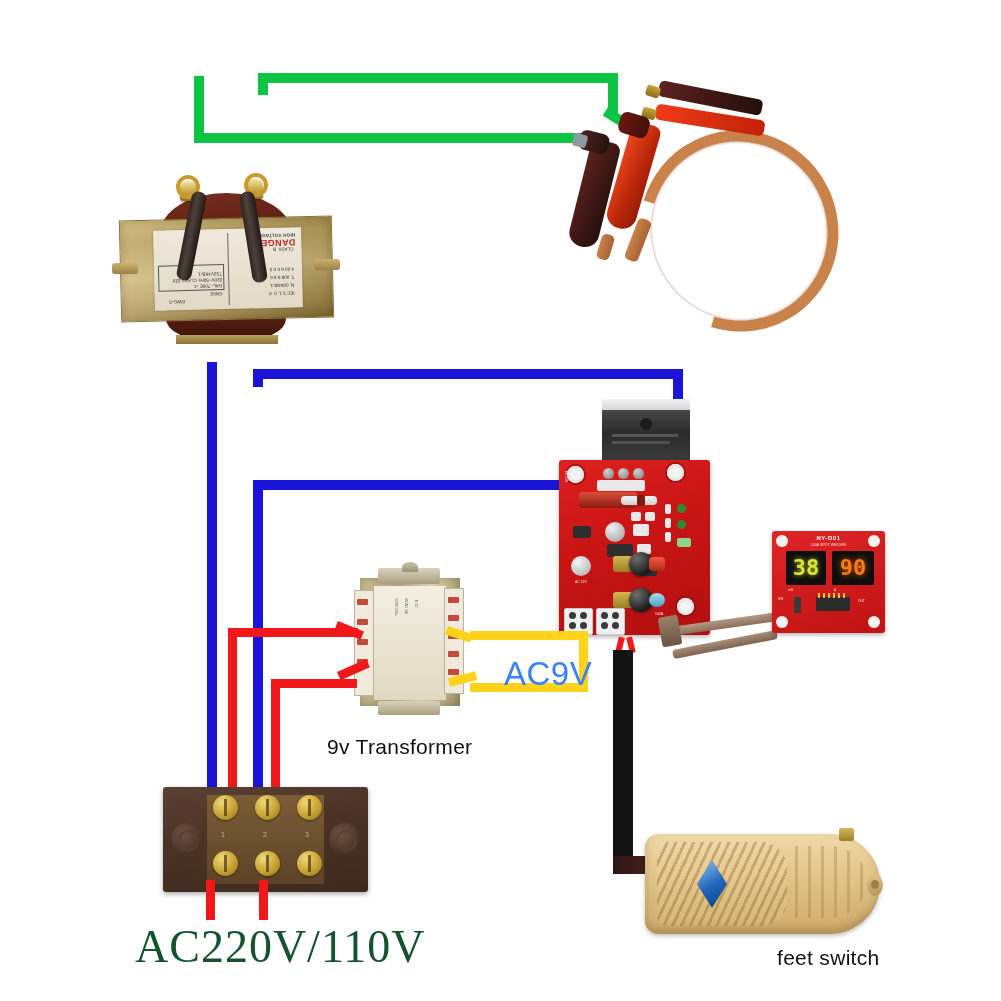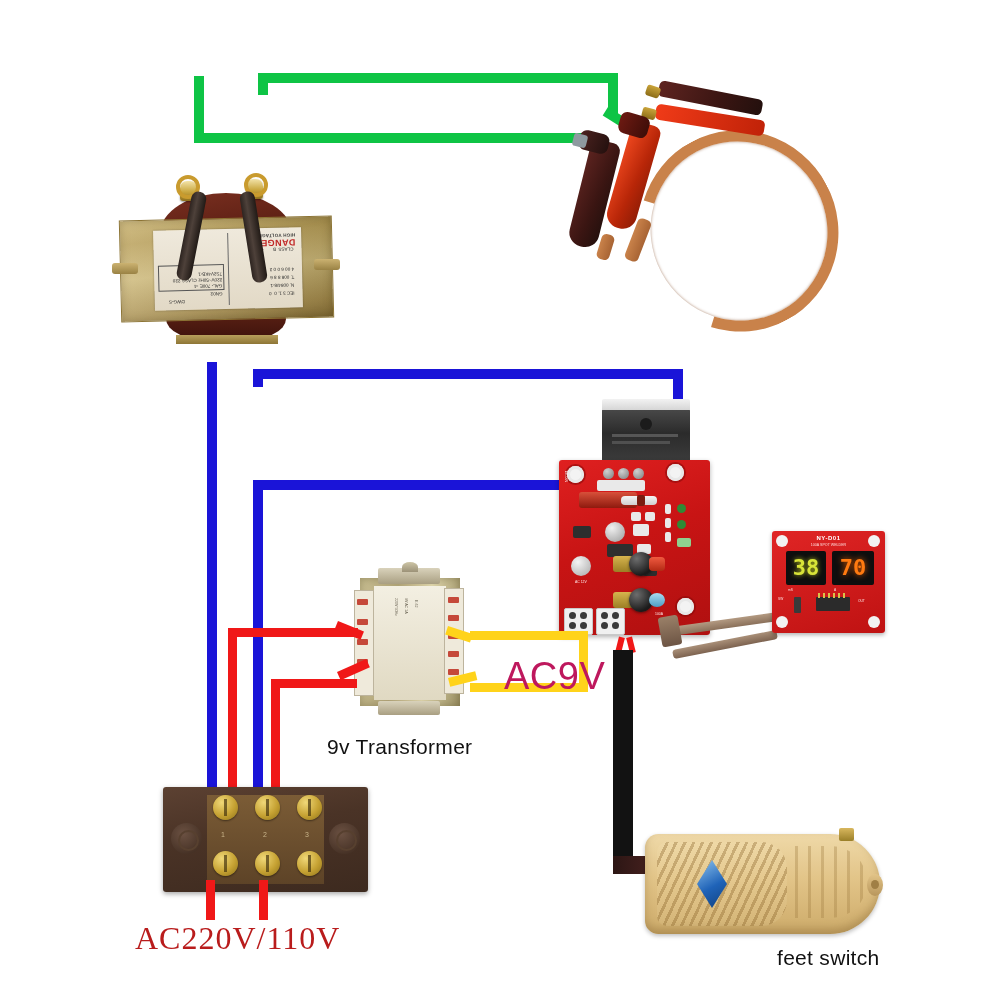--- a/index.html
+++ b/index.html
@@ -2,22 +2,22 @@
 <html><head>
 <meta charset="utf-8">
 <style>
   html,body{margin:0;padding:0;background:#ffffff;}
   body{width:1001px;height:1001px;font-family:"Liberation Sans",sans-serif;overflow:hidden;}
   #stage{position:relative;width:1001px;height:1001px;background:#ffffff;}
 
   .lbl{position:absolute;white-space:nowrap;}
   .lbl-feet{left:777px;top:946px;font-size:21px;color:#111;letter-spacing:.3px;}
   .lbl-9v{left:327px;top:735px;font-size:21px;color:#111;letter-spacing:.3px;}
-  .lbl-ac9v{left:504px;top:655px;font-size:38px;color:#be185d;font-weight:400;letter-spacing:.5px;}
-  .lbl-ac220{left:135px;top:920px;font-size:32px;color:#b91c1c;font-family:"Liberation Serif",serif;letter-spacing:1px;}
+  .lbl-ac9v{left:504px;top:655px;font-size:33px;color:#3b82f6;font-weight:400;letter-spacing:.5px;}
+  .lbl-ac220{left:135px;top:920px;font-size:46px;color:#14532d;font-family:"Liberation Serif",serif;letter-spacing:1px;}
 
   
   .w{position:absolute;}
   .green{background:#0ec445;}
   .blue{background:#1a14d8;}
   .red{background:#f01818;}
   .yellow{background:#ffd31a;}
   .black{background:#121212;}
 
   
@@ -326,21 +326,21 @@
     <div class="dhole" style="left:4px;top:4px;"></div>
     <div class="dhole" style="left:96px;top:4px;"></div>
     <div class="dhole" style="left:4px;top:85px;"></div>
     <div class="dhole" style="left:96px;top:85px;"></div>
     <div class="dtitle">NY-D01</div>
     <div class="dsub">100A SPOT WELDER</div>
     <div class="seg7 seg-green" style="left:14px;top:20px;width:40px;height:34px;">
       <span class="d">38</span>
     </div>
     <div class="seg7 seg-orange" style="left:60px;top:20px;width:42px;height:34px;">
-      <span class="d">70</span>
+      <span class="d">90</span>
     </div>
     <div class="dtxt" style="left:16px;top:57px;">mS</div>
     <div class="dtxt" style="left:62px;top:57px;">A</div>
     <div class="dic" style="left:44px;top:66px;width:34px;height:14px;"></div>
     <div class="dpin" style="left:46px;top:62px;"></div>
     <div class="dpin" style="left:51px;top:62px;"></div>
     <div class="dpin" style="left:56px;top:62px;"></div>
     <div class="dpin" style="left:61px;top:62px;"></div>
     <div class="dpin" style="left:66px;top:62px;"></div>
     <div class="dpin" style="left:71px;top:62px;"></div>

